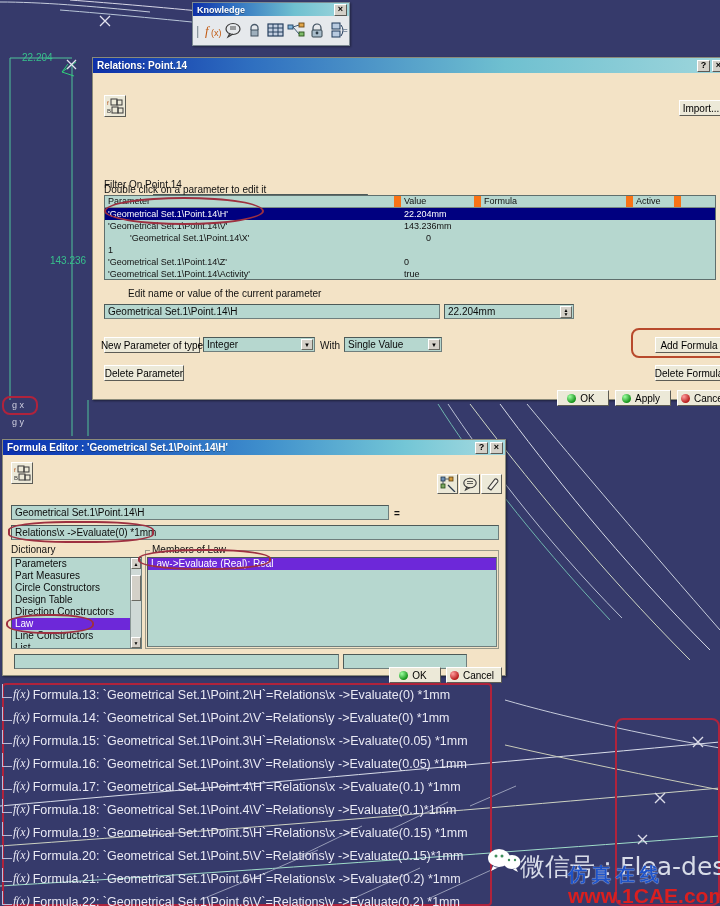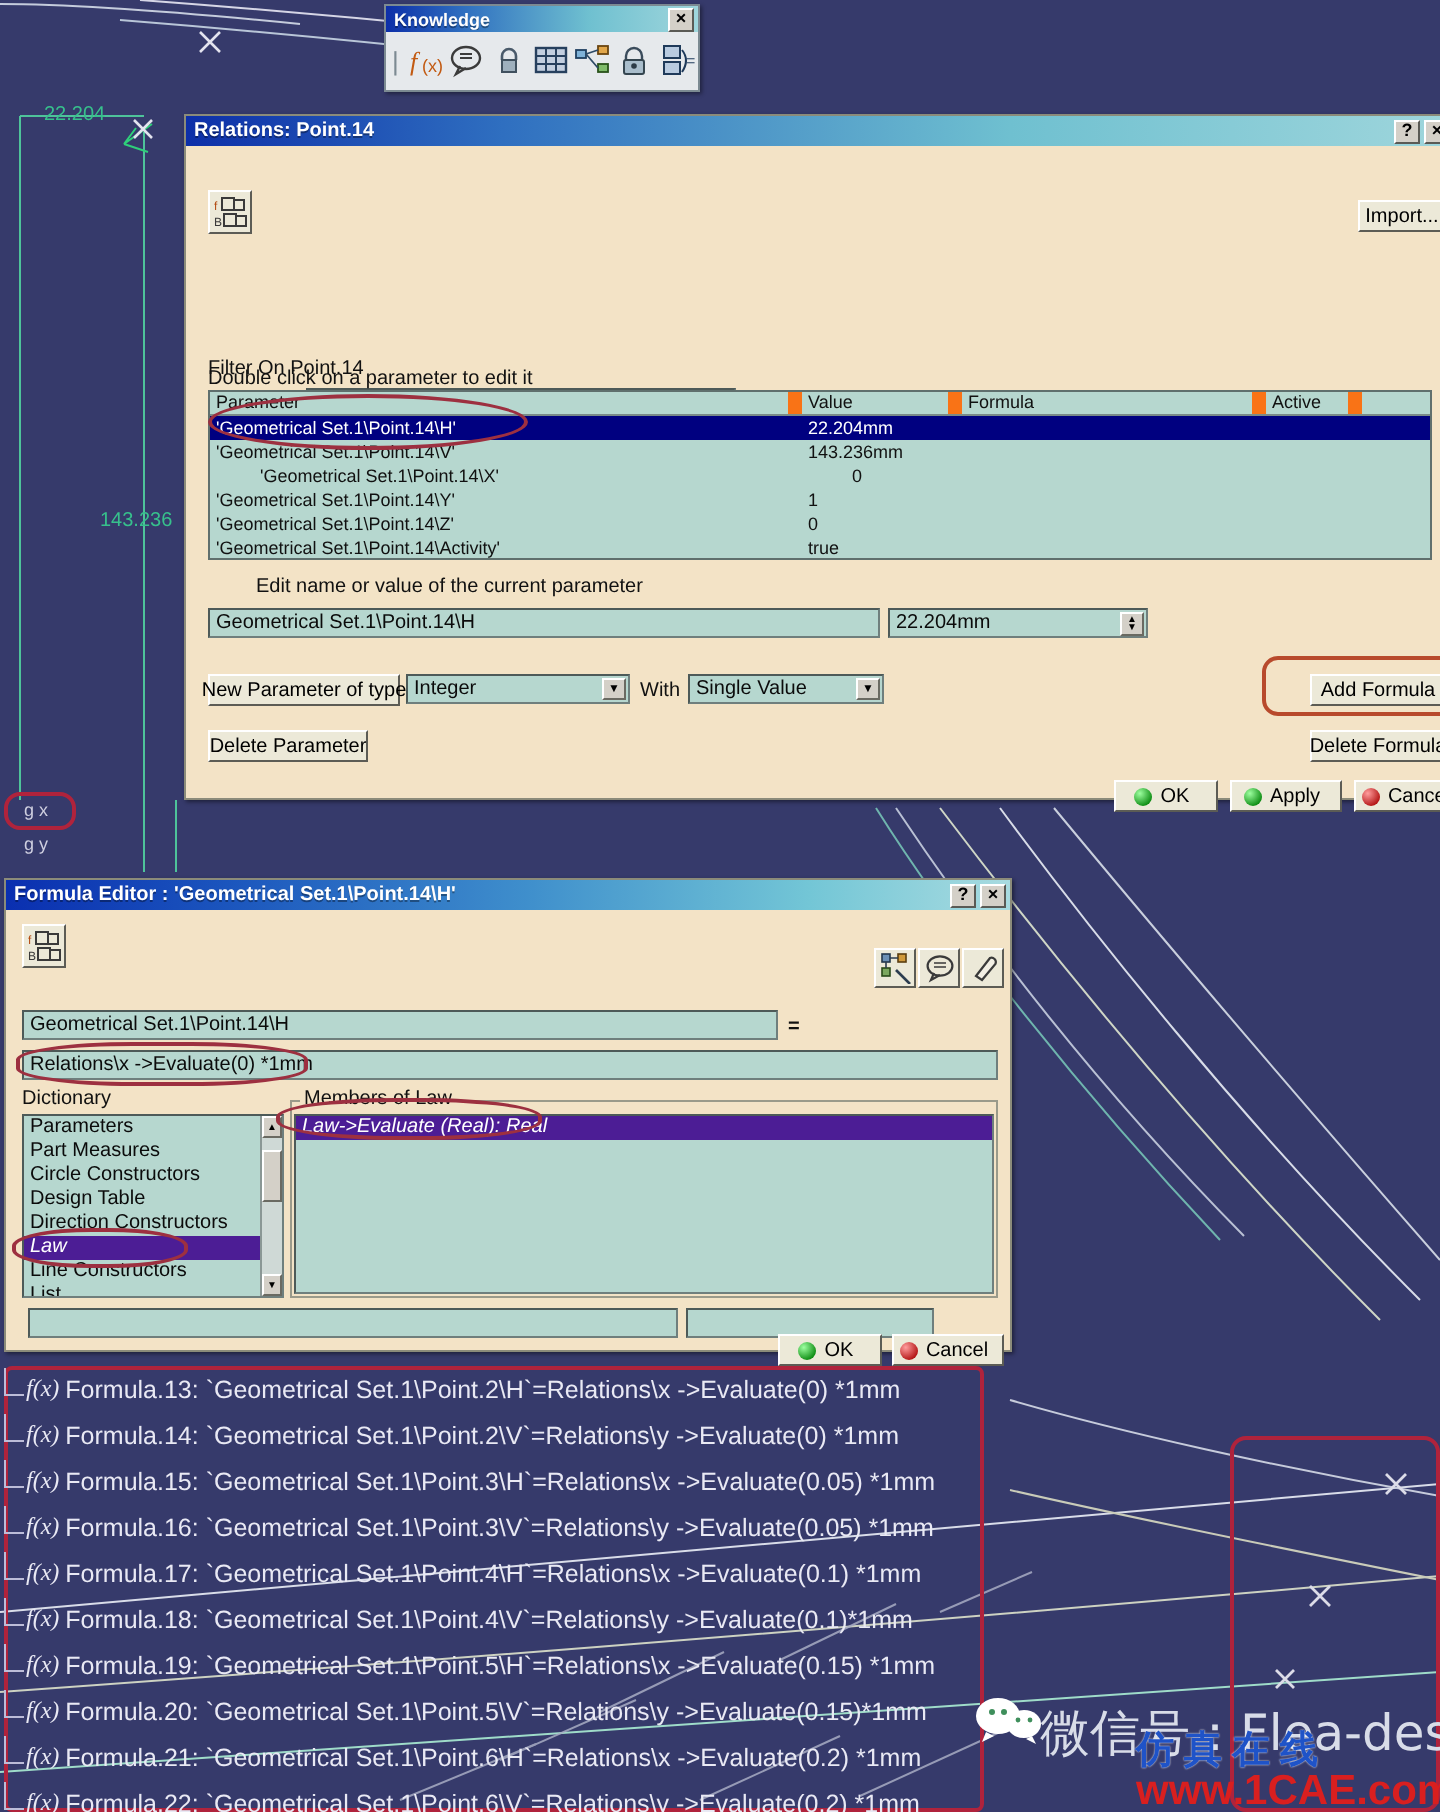--- a/index.html
+++ b/index.html
@@ -195,21 +195,21 @@
     border: 1px solid #6f7f7d;
     border-top-color: #4d5a58; border-left-color: #4d5a58;
     overflow: hidden; position: relative;
   }
   .lb-item {
     font-size: 10px; color: #0b0b0b;
     padding-left: 3px; height: 12px; line-height: 12px;
     white-space: nowrap; overflow: hidden;
     font-family: "Liberation Sans", sans-serif;
   }
-  .lb-item.sel { background: #4c1d95; color: #fff; font-style: italic; }
+  .lb-item.sel { background: #6d28d9; color: #fff; }
   .scroll-v {
     position: absolute; right: 0; top: 0; bottom: 0; width: 11px;
     background: #cfd9d6;
     border-left: 1px solid #8a9795;
     display: flex; flex-direction: column; justify-content: space-between;
   }
   .sb-btn {
     height: 11px; background: #d4d0c8;
     border: 1px solid #fff; border-right-color: #6a6a62; border-bottom-color: #6a6a62;
     font-size: 5px; display: flex; align-items: center; justify-content: center; color: #000;
@@ -418,21 +418,20 @@
           <div style="width:152px;"></div>
           <div style="flex:1;"></div>
         </div>
         <div class="grid-row">
           <div style="width:296px;margin-left:22px;">'Geometrical Set.1\Point.14\X'</div>
           <div style="width:80px;">0</div>
           <div style="width:152px;"></div>
           <div style="flex:1;"></div>
         </div>
         <div class="grid-row">
-          <div style="width:296px;">'Geometrical Set.1\Point.14\Y'</div>
           <div style="width:80px;">1</div>
           <div style="width:152px;"></div>
           <div style="flex:1;"></div>
         </div>
         <div class="grid-row">
           <div style="width:296px;">'Geometrical Set.1\Point.14\Z'</div>
           <div style="width:80px;">0</div>
           <div style="width:152px;"></div>
           <div style="flex:1;"></div>
         </div>

